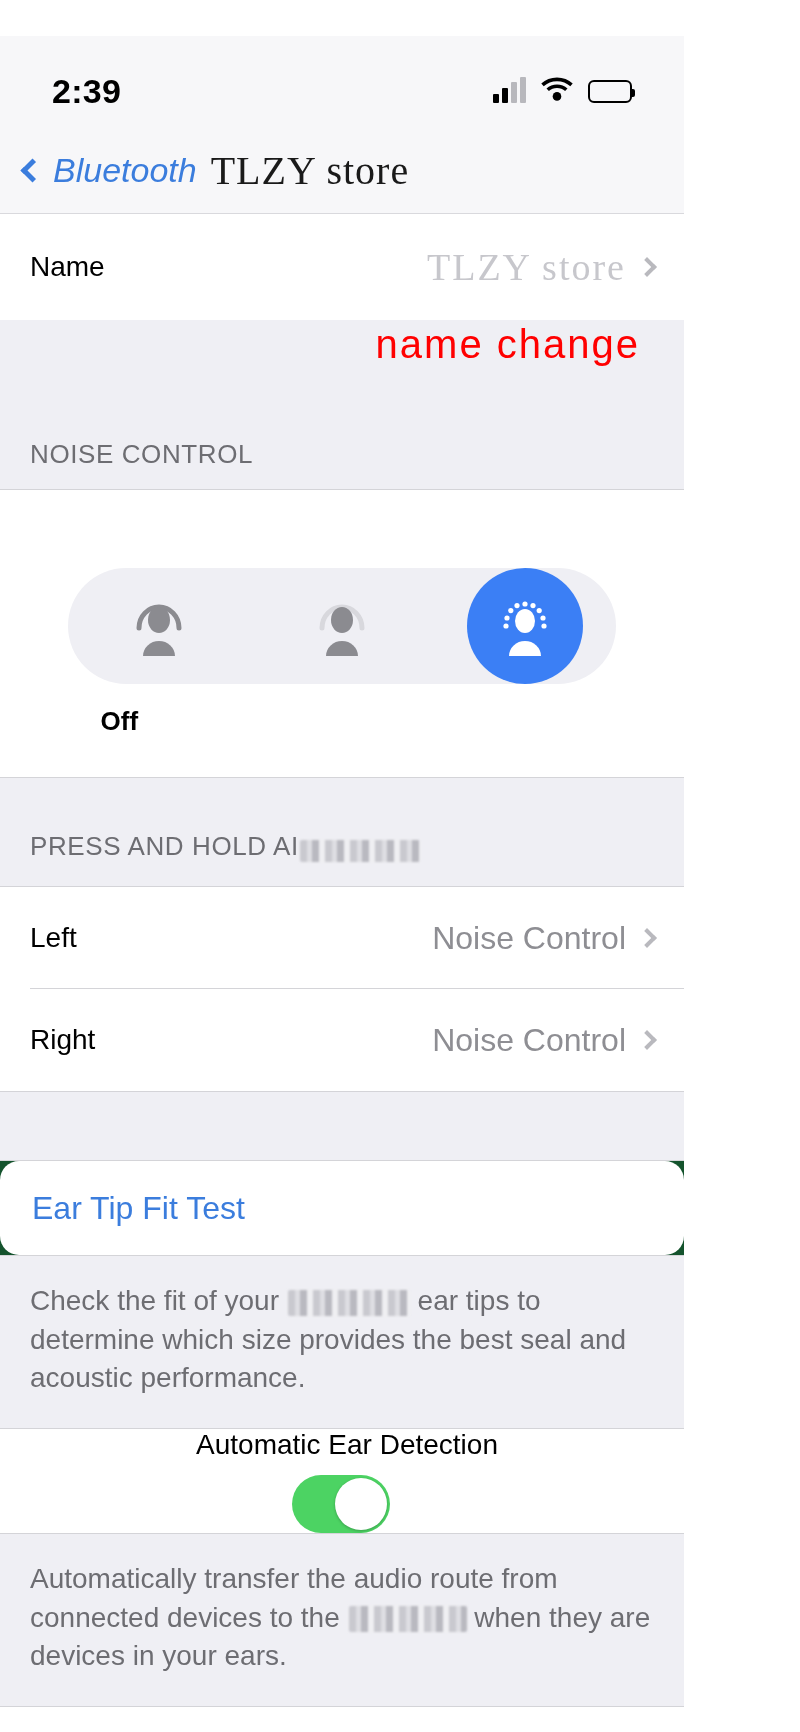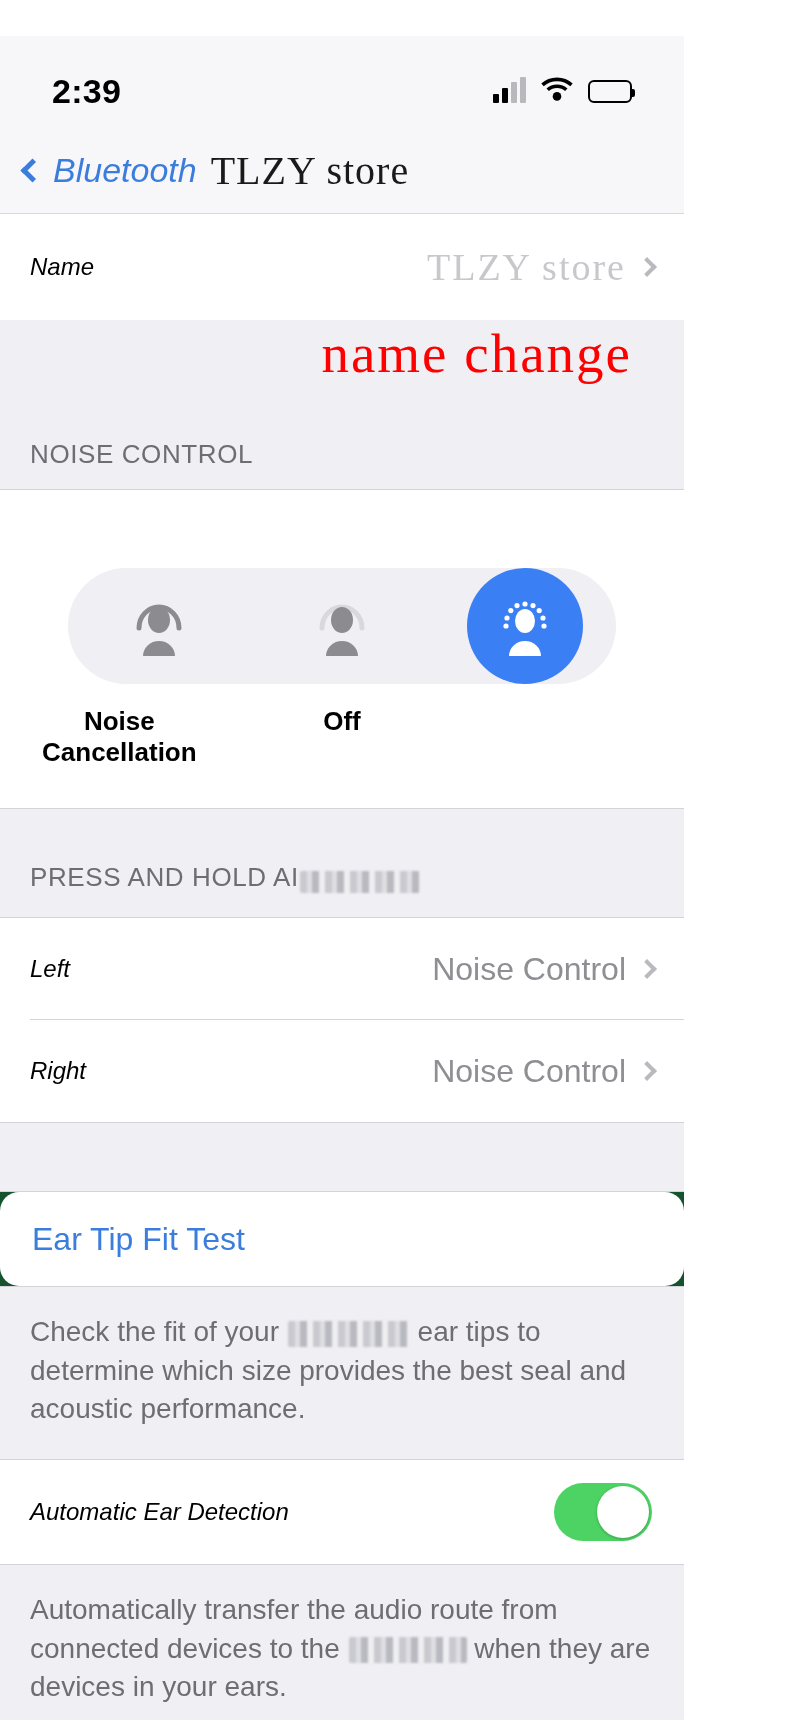--- a/index.html
+++ b/index.html
@@ -128,23 +128,22 @@
   }
   .cell .divider {
     position: absolute;
     left: 30px;
     right: 0;
     bottom: 0;
     height: 1px;
     background: #d4d4d8;
   }
   .cell-label {
-    font-size: 24px;
+    font-size: 28px;
     color: #000;
-    font-style: italic;
   }
   .cell-right {
     display: flex;
     align-items: center;
     gap: 14px;
   }
   .cell-value {
     font-size: 32px;
     color: #8e8e93;
   }
@@ -165,25 +164,25 @@
   }
 
   
   .annotation-band {
     background: #efeff4;
     height: 114px;
     position: relative;
   }
   .annotation {
     position: absolute;
-    right: 52px;
+    right: 44px;
     top: 2px;
     color: #ff0000;
-    font-family: Liberation Serif, serif;
-    font-size: 55px;
+    font-family: Liberation Sans, sans-serif;
+    font-size: 40px;
     letter-spacing: 2px;
   }
 
   .section-header {
     background: #efeff4;
     padding: 0 0 14px 30px;
     font-size: 26px;
     color: #6d6d72;
     letter-spacing: 0.6px;
     display: flex;
@@ -409,21 +408,20 @@
             </g>
             <ellipse cx="32" cy="29" rx="10" ry="12" fill="#ffffff"></ellipse>
             <path d="M16 64 a16 15 0 0 1 32 0 z" fill="#ffffff"></path>
           </svg>
         </div>
       </div>
 
     </div>
 
     <div class="nc-labels">
-      <div class="nc-label">Noise Cancellation</div>
       <div class="nc-label">Off</div>
     </div>
   </div>
 
   <div class="section-header" style="height:110px; align-items:flex-end; padding-bottom:24px; border-top:1px solid #d4d4d8;">
     <span>PRESS AND HOLD AI</span>
       <span class="redact w-small"></span>
   </div>
 
   <div class="cell" style="min-height:102px;">
@@ -446,21 +444,21 @@
   <div class="plain-gap"></div>
 
   <div class="link-cell">
     <span class="link-text">Ear Tip Fit Test</span>
   </div>
 
   <div class="footer-note">
     <span>Check the fit of your </span><span class="redact w-inline"></span><span> ear tips to determine which size provides the best seal and acoustic performance.</span>
   </div>
 
-  <div class="cell" style="min-height:104px;">
+  <div class="cell" style="min-height:104px;flex-direction:column;">
     <span class="cell-label">Automatic Ear Detection</span>
     <span class="toggle">
       <span class="knob"></span>
     </span>
   </div>
 
   <div class="footer-note">
     <span>Automatically transfer the audio route from connected devices to the </span><span class="redact w-inline2"></span><span> when they are devices in your ears.</span>
   </div>
 

